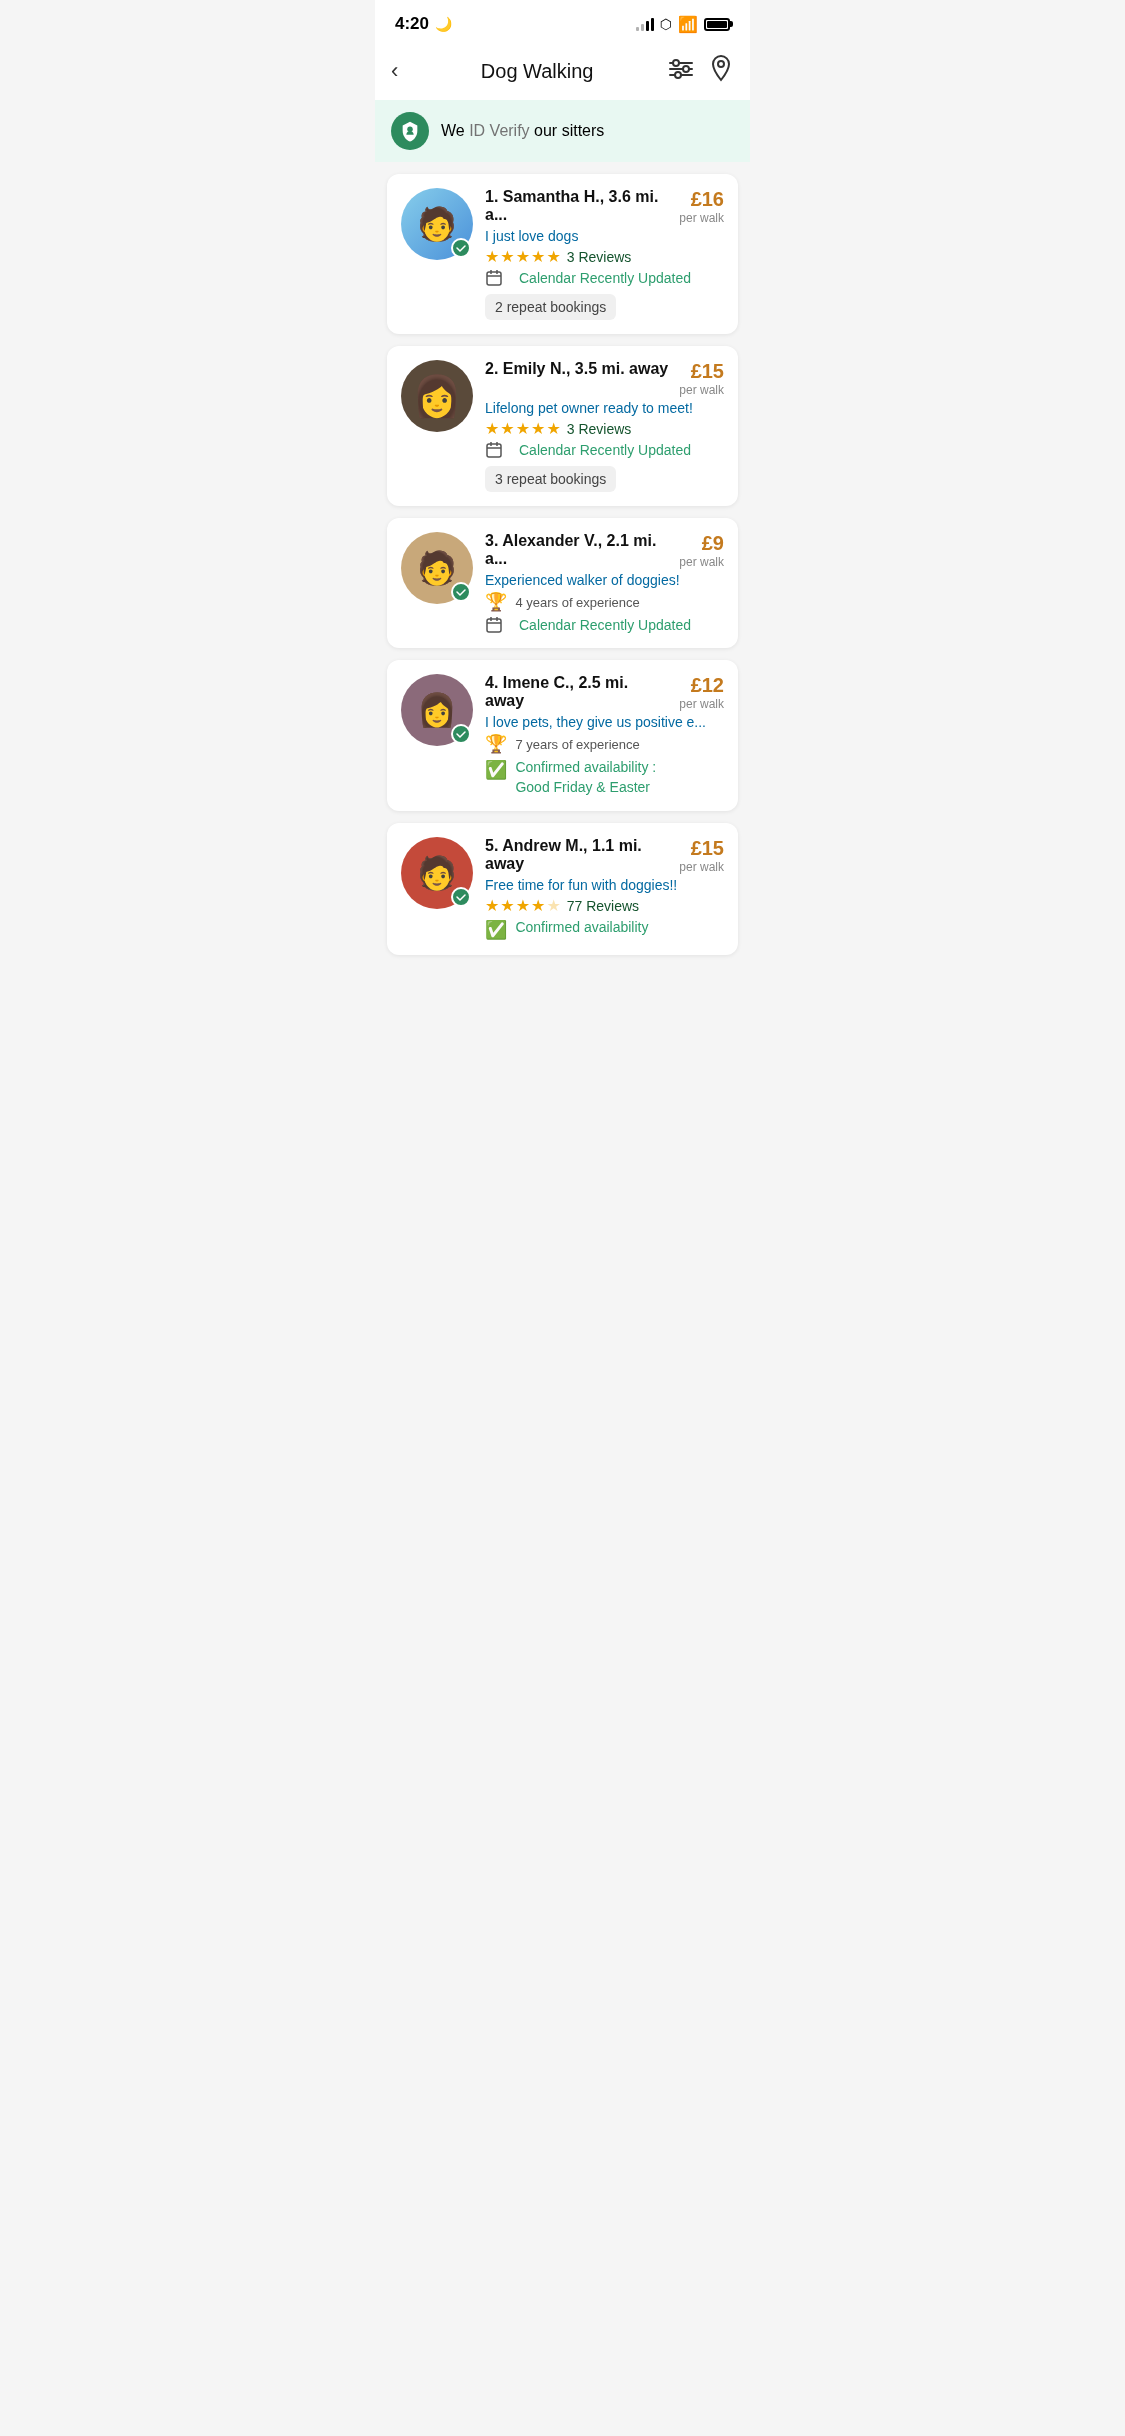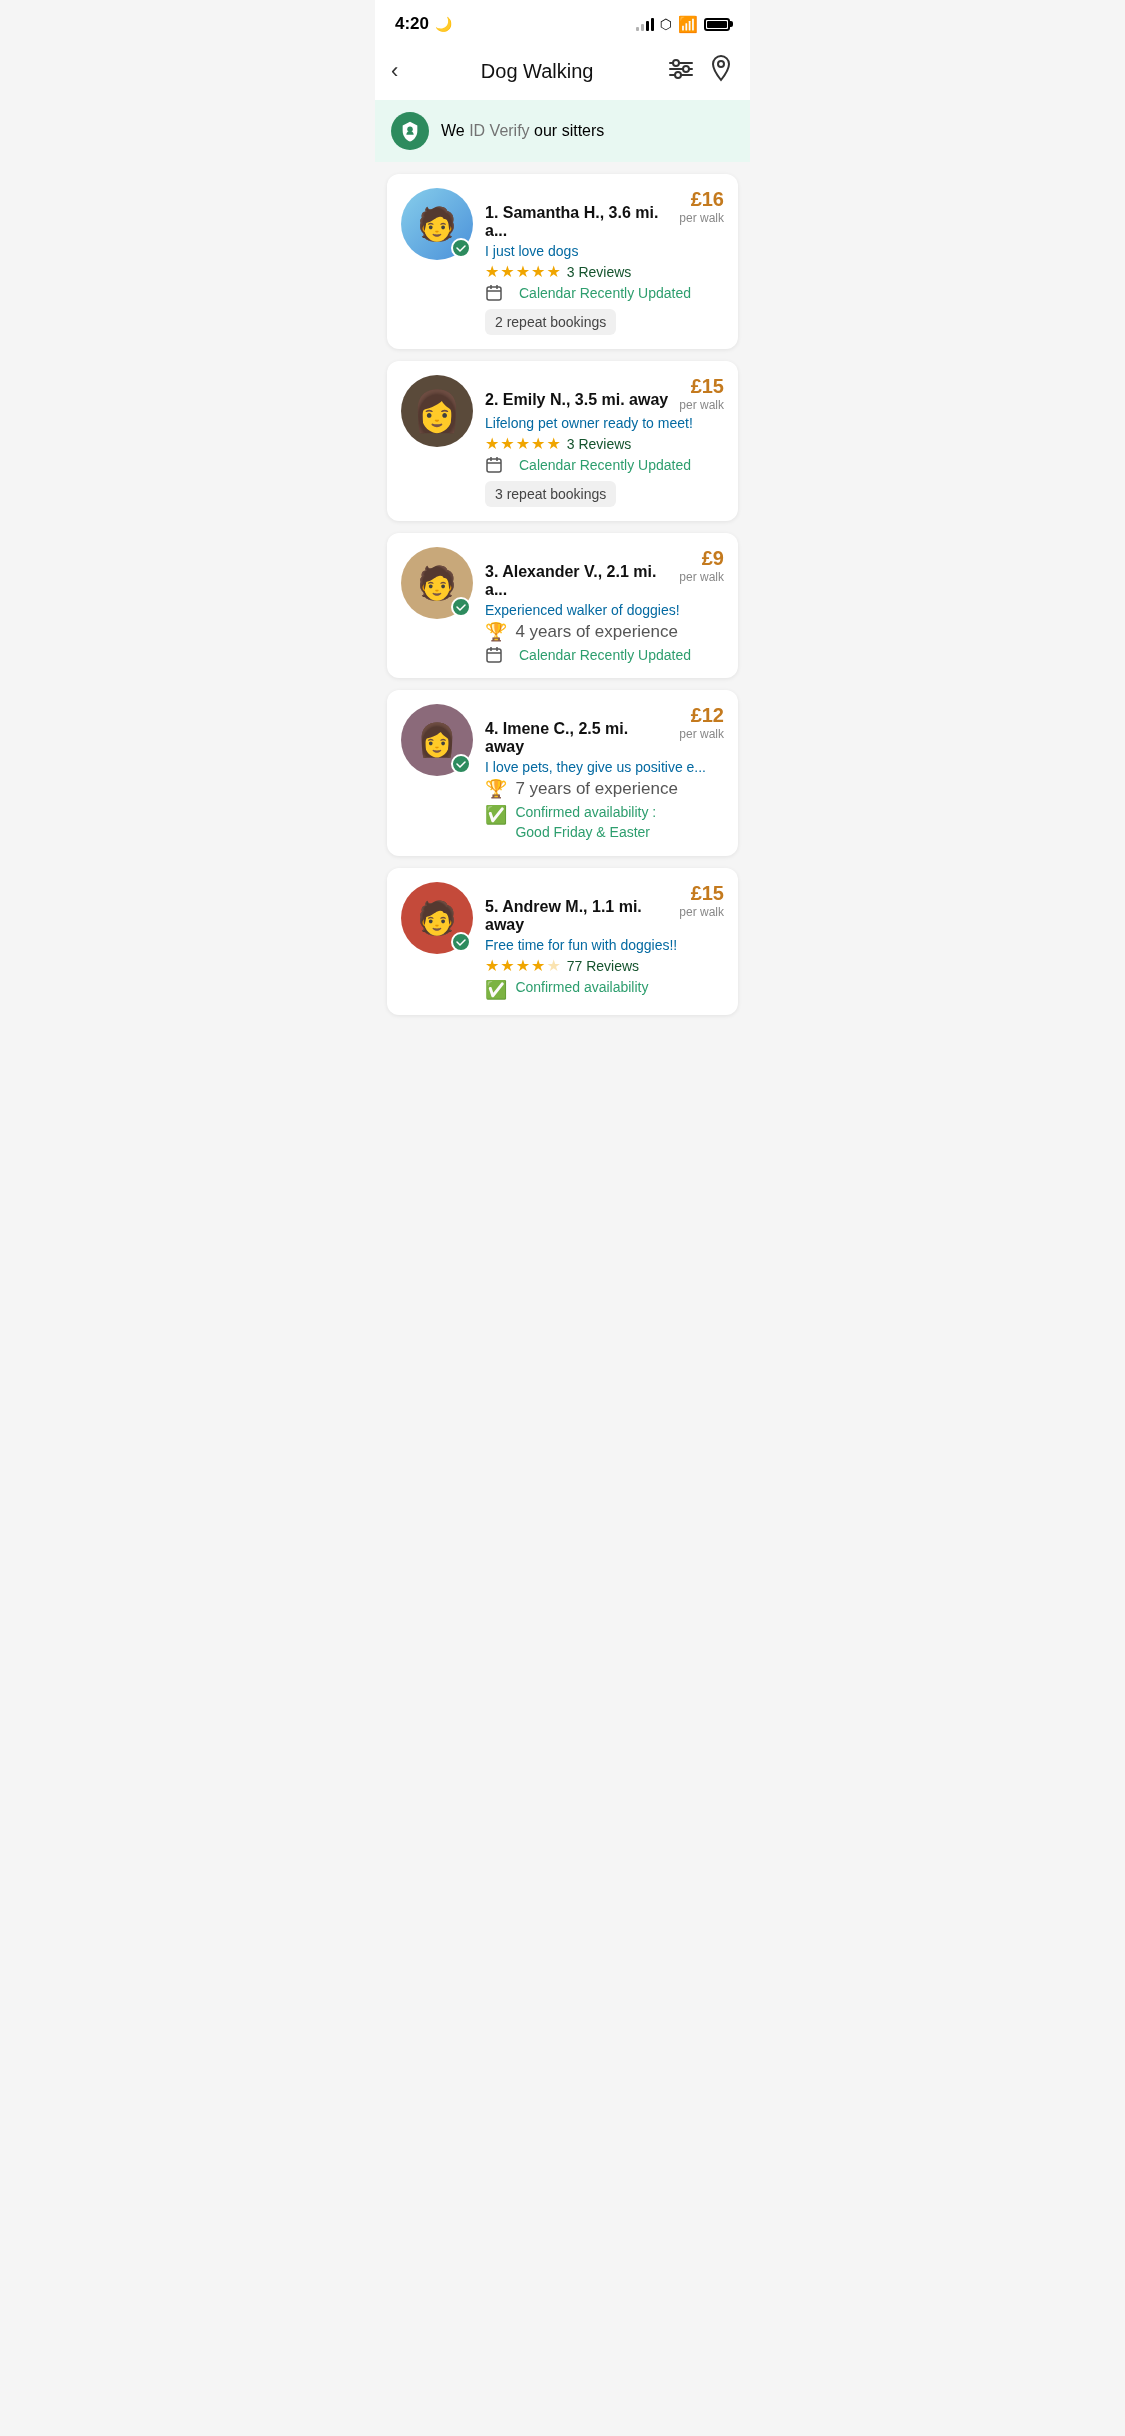--- a/index.html
+++ b/index.html
@@ -199,21 +199,20 @@
       display: flex;
       justify-content: space-between;
       align-items: flex-start;
     }
     .sitter-name {
       font-size: 16px;
       font-weight: 700;
       color: #111;
       flex: 1;
       padding-right: 8px;
-      margin-top: 16px;
     }
     .sitter-price-block {
       text-align: right;
       flex-shrink: 0;
     }
     .sitter-price {
       font-size: 20px;
       font-weight: 700;
       color: #c47a1e;
       margin-top: 28px;
@@ -276,21 +275,21 @@
     .experience-row {
       display: flex;
       align-items: center;
       gap: 8px;
     }
     .trophy-icon {
       font-size: 18px;
       color: #555;
     }
     .experience-text {
-      font-size: 17px;
+      font-size: 13px;
       color: #555;
     }
 
     .availability-row {
       display: flex;
       align-items: flex-start;
       gap: 8px;
     }
     .check-circle-icon {
       font-size: 18px;

